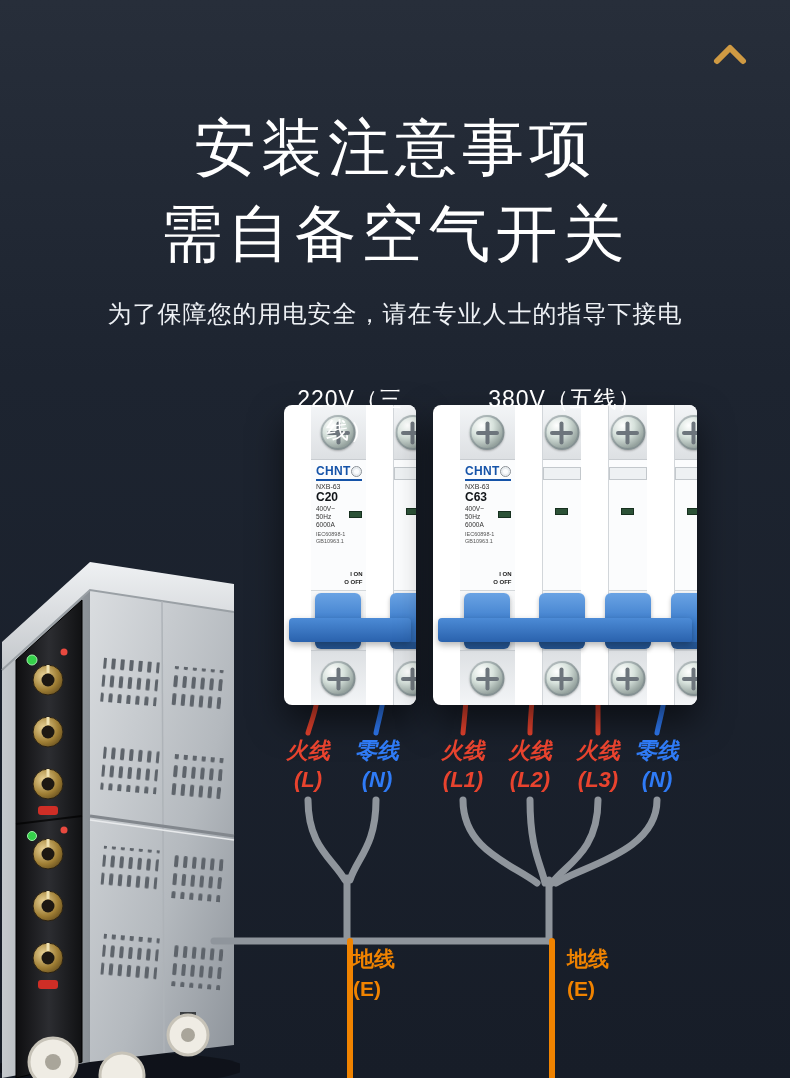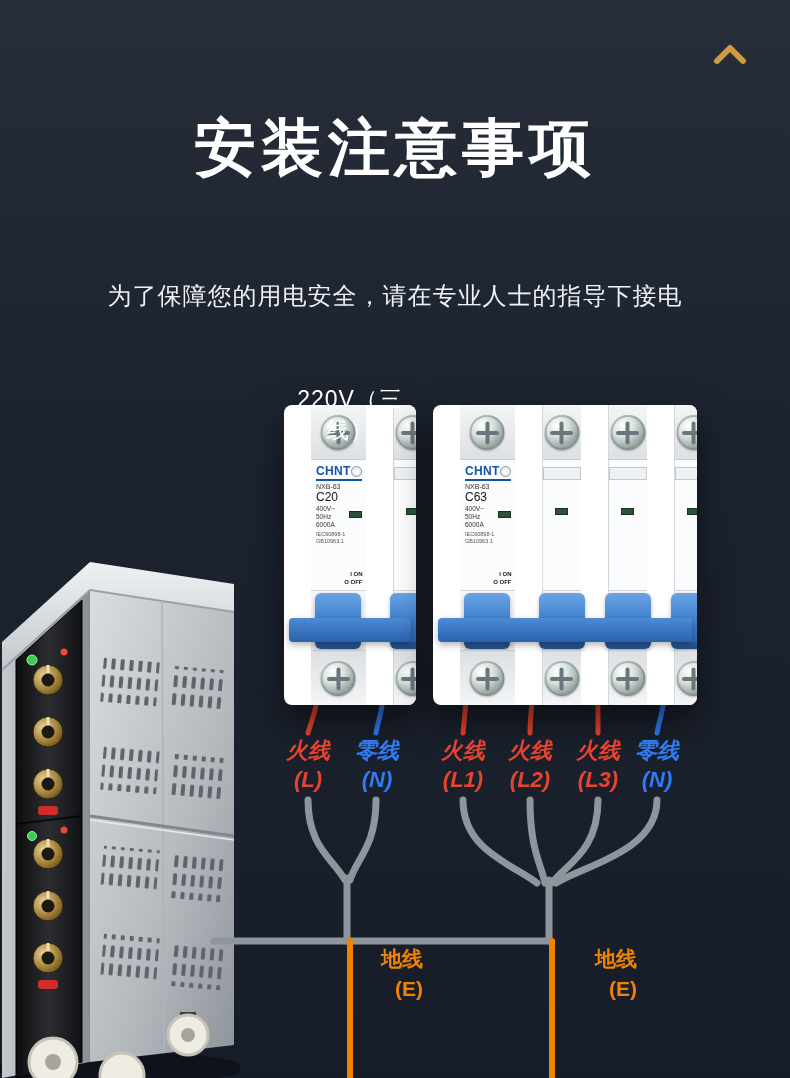--- a/index.html
+++ b/index.html
@@ -6,24 +6,24 @@
   html,body { background:#0e1219; }
   body { font-family:"Liberation Sans","DejaVu Sans",sans-serif; }
   .canvas {
     position:relative; width:790px; height:1078px; margin:0 auto;
     overflow:hidden;
     background:linear-gradient(180deg,#272e3a 0%, #1d2430 35%, #171d28 100%);
   }
 
   
   .title { position:absolute; left:0; width:790px; text-align:center;
-    color:#ffffff; font-weight:700; font-size:62px; letter-spacing:5px; z-index:6; }
+    color:#ffffff; font-weight:400; font-size:62px; letter-spacing:5px; z-index:6; }
   .title.l1 { top:106px; }
   .title.l2 { top:192px; }
-  .subtitle { position:absolute; top:280px; left:0; width:790px; text-align:center;
+  .subtitle { position:absolute; top:298px; left:0; width:790px; text-align:center;
     color:#eef1f5; font-size:24px; letter-spacing:1px; z-index:6; }
 
   .chevron { position:absolute; left:712px; top:42px; z-index:6; }
 
   
   .voltage-label { position:absolute; top:384px; text-align:center; color:#ffffff;
     font-size:23px; letter-spacing:1px; z-index:6; }
   .voltage-label.left  { left:284px; width:132px; }
   .voltage-label.right { left:433px; width:264px; }
 
@@ -48,21 +48,21 @@
   .screw::after  { width:4px; height:23px; transform:translate(-50%,-50%); }
 
   .face { position:relative; height:130px; background:#fbfcfd; }
   .print-face { padding:4px 4px 0 5px; }
   .brand-row { display:flex; align-items:center; justify-content:space-between;
     border-bottom:2px solid #1553a8; padding-bottom:1px; }
   .brand { color:#1553a8; font-weight:700; font-size:12px; letter-spacing:.3px; }
   .ccc { width:11px; height:11px; border:1px solid #8a9096; border-radius:50%;
     box-shadow:inset 0 0 0 2px #e9edf0; }
   .model { font-size:7px; color:#333; margin-top:2px; }
-  .rating { font-size:12px; font-weight:400; color:#101418; }
+  .rating { font-size:12px; font-weight:700; color:#101418; }
   .specrow { display:flex; justify-content:space-between; align-items:flex-start; margin-top:1px; }
   .specs div { font-size:6.5px; color:#333; line-height:8px; }
   .indicator-window { width:13px; height:7px; background:#2c5237; border:1px solid #17301f; margin-top:6px; }
   .stds { margin-top:2px; }
   .stds div { font-size:5.5px; color:#555; line-height:7px; }
   .onoff { position:absolute; right:3px; bottom:4px; text-align:right; }
   .onoff div { font-size:6px; font-weight:700; color:#222; line-height:8px; }
   .plain-face .pole-window { width:38px; height:13px; border:1px solid #c3c8cc;
     background:#eef1f3; margin:7px auto 0; }
   .plain-face .indicator-window.center { margin:28px auto 0; }
@@ -75,21 +75,21 @@
     box-shadow:inset 0 -7px 0 rgba(0,0,0,.18), 0 2px 4px rgba(0,0,0,.25); }
   .tiebar { position:absolute; left:5px; right:5px; top:213px; height:24px; border-radius:4px;
     background:linear-gradient(180deg,#4c8bd6,#2a62ad);
     box-shadow:0 3px 7px rgba(0,0,0,.3); }
 
   
   .wire-label { position:absolute; top:736px; width:60px; text-align:center;
     font-size:22px; font-weight:700; line-height:29px; z-index:6;font-style:italic; }
   .wire-label.live    { color:#e8432e; }
   .wire-label.neutral { color:#2f7bf6; }
-  .ground-label { position:absolute; top:944px; width:70px; text-align:right;
+  .ground-label { position:absolute; top:944px; width:70px; text-align:left;
     font-size:21px; font-weight:700; line-height:30px; color:#f08300; z-index:6; }
 
   .layer { position:absolute; pointer-events:none; }
 </style>
 </head>
 <body>
 
 <div class="canvas">
 
   <svg class="layer" style="left:0; top:548px; z-index:1;" width="240" height="530" viewBox="0 0 240 530">
@@ -221,27 +221,29 @@
       <path d="M598,700 C598,714 598,722 598,733" stroke="#e8432e"></path>
       <path d="M664,700 C662,714 659,722 657,733" stroke="#2f7bf6"></path>
     </g>
     <g stroke="#f08300" stroke-width="6" fill="none" stroke-linecap="round">
       <path d="M350,941 L350,1078"></path>
       <path d="M552,941 L552,1078"></path>
     </g>
   </svg>
 
   <div class="title l1">安装注意事项</div>
+  <div class="title l2">需自备空气开关</div>
   <div class="subtitle">为了保障您的用电安全，请在专业人士的指导下接电</div>
 
   <svg class="chevron" width="36" height="24" viewBox="0 0 36 24">
     <path d="M5,19 L18,6 L31,19" fill="none" stroke="#cf9a43" stroke-width="6" stroke-linecap="round" stroke-linejoin="round"></path>
   </svg>
 
   <div class="voltage-label left">220V（三线）</div>
+  <div class="voltage-label right">380V（五线）</div>
 
   <div class="breaker b2">
     <div class="pole">
       <div class="cap top">
           <div class="screw"></div>
         </div>
       <div class="face print-face">
         <div class="brand-row">
           <span class="brand">CHNT</span>
           <span class="ccc"></span>

